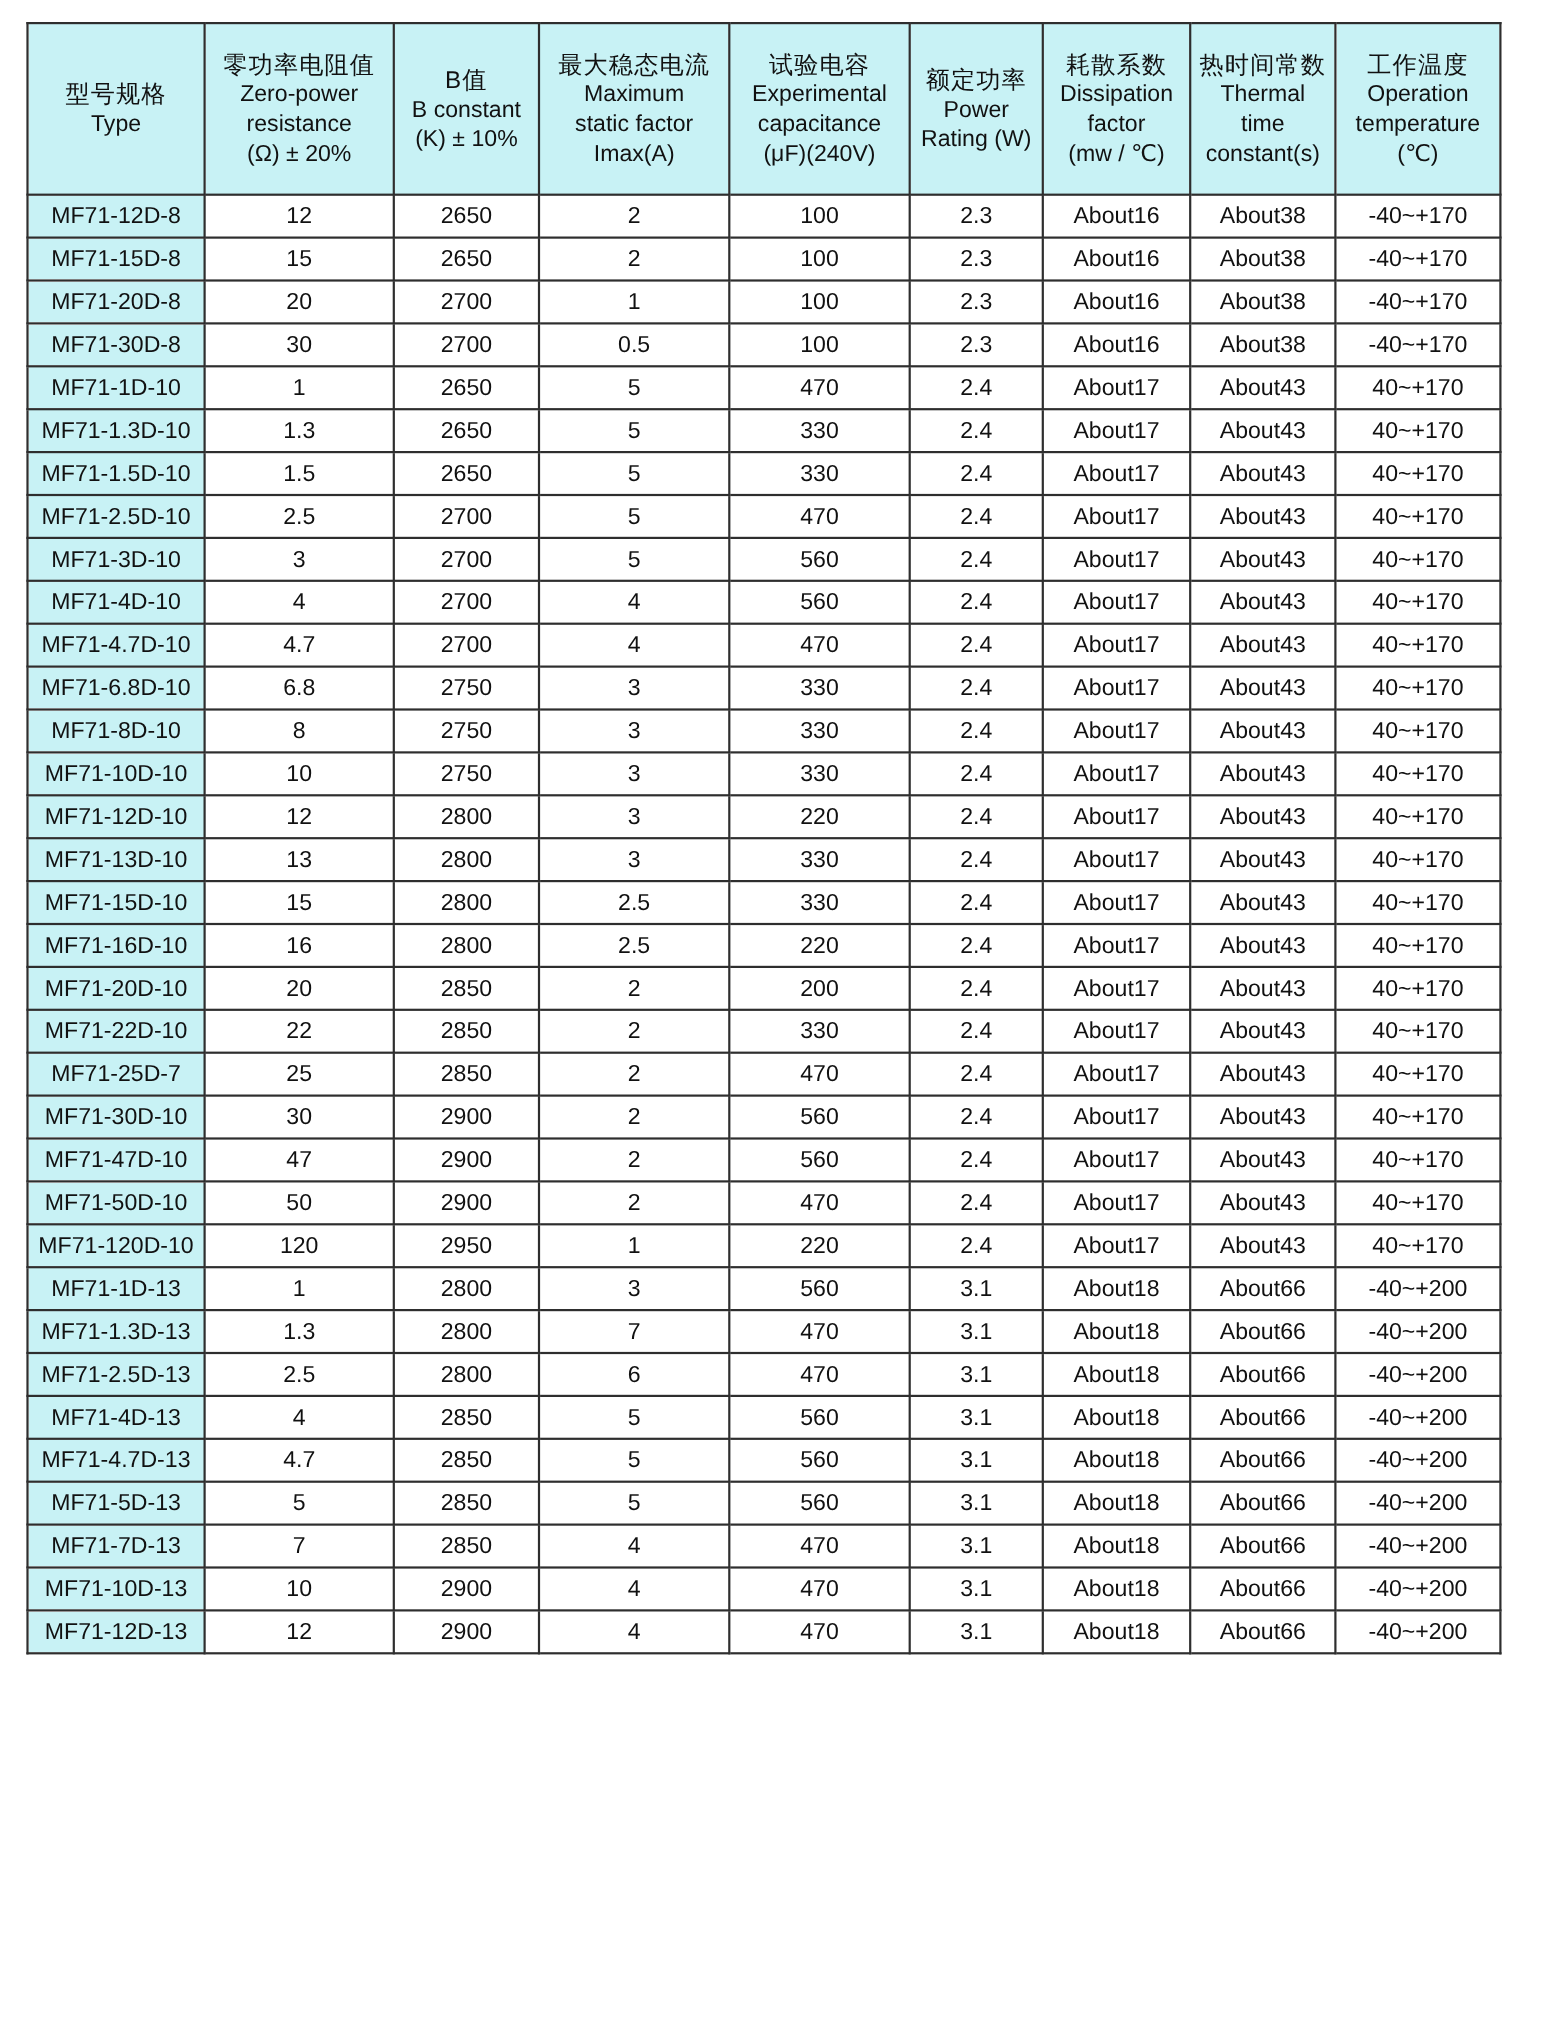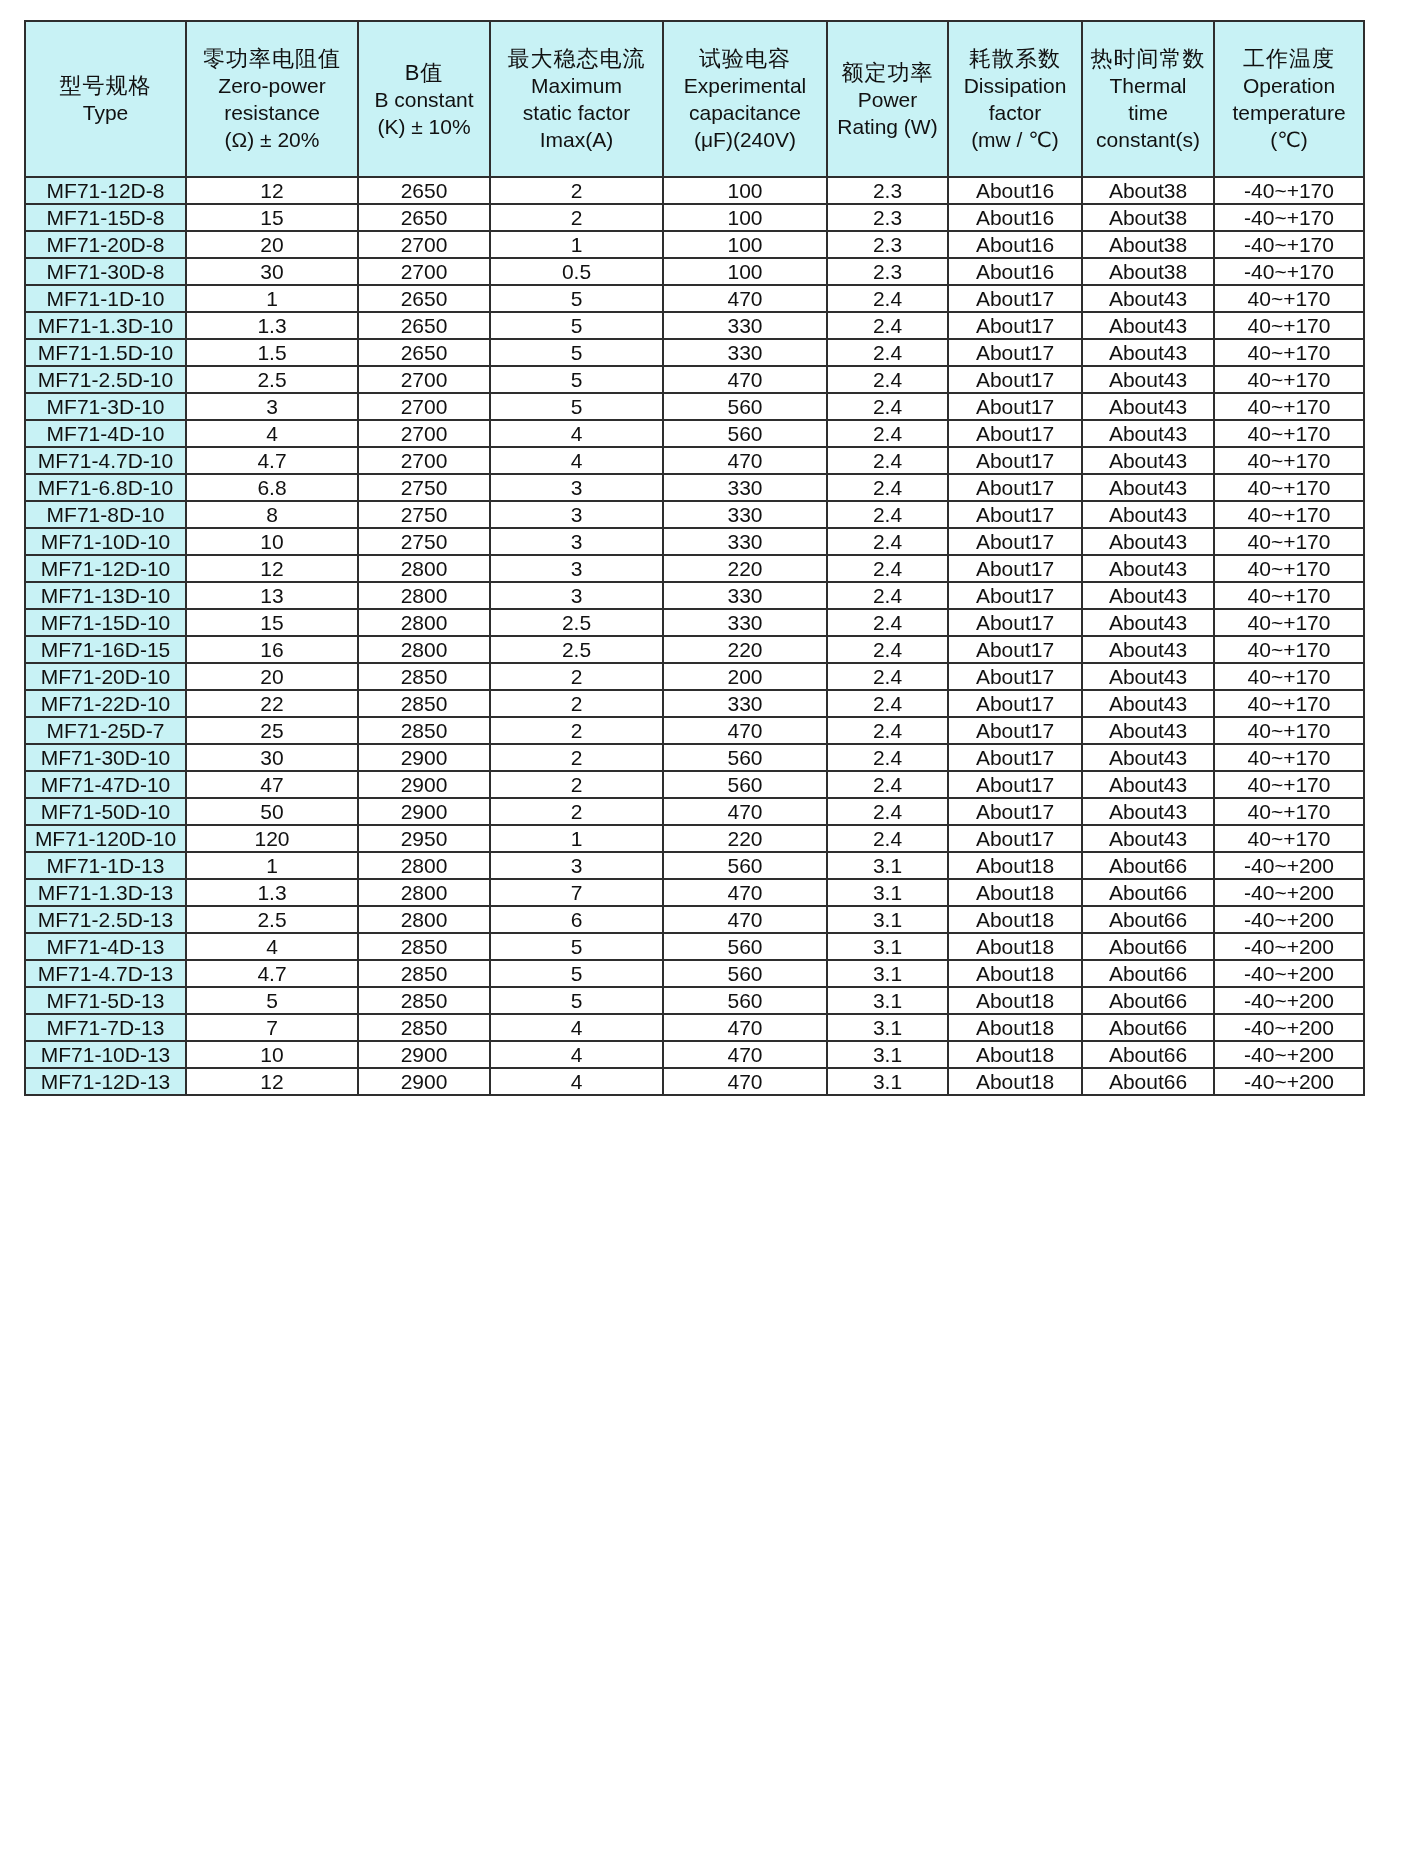--- a/index.html
+++ b/index.html
@@ -41,21 +41,21 @@
   thead th {
     height: 154px;
     background: var(--highlight-bg);
     font-size: 21px;
     line-height: 27px;
   }
   thead th .zh {
     font-size: 22px;
     letter-spacing: 1px;
   }
-  tbody tr { height: 27px; }
+  tbody tr { height: 39px; }
   tbody th.type-cell {
     background: var(--highlight-bg);
     font-size: 21px;
   }
   tbody td.value-cell {
     background: #ffffff;
     font-size: 21px;
   }
 </style>
 </head>
@@ -310,21 +310,21 @@
           <td class="value-cell">15</td>
           <td class="value-cell">2800</td>
           <td class="value-cell">2.5</td>
           <td class="value-cell">330</td>
           <td class="value-cell">2.4</td>
           <td class="value-cell">About17</td>
           <td class="value-cell">About43</td>
           <td class="value-cell">40~+170</td>
         </tr>
         <tr>
-          <th class="type-cell">MF71-16D-15</th>
+          <th class="type-cell">MF71-16D-10</th>
           <td class="value-cell">16</td>
           <td class="value-cell">2800</td>
           <td class="value-cell">2.5</td>
           <td class="value-cell">220</td>
           <td class="value-cell">2.4</td>
           <td class="value-cell">About17</td>
           <td class="value-cell">About43</td>
           <td class="value-cell">40~+170</td>
         </tr>
         <tr>

